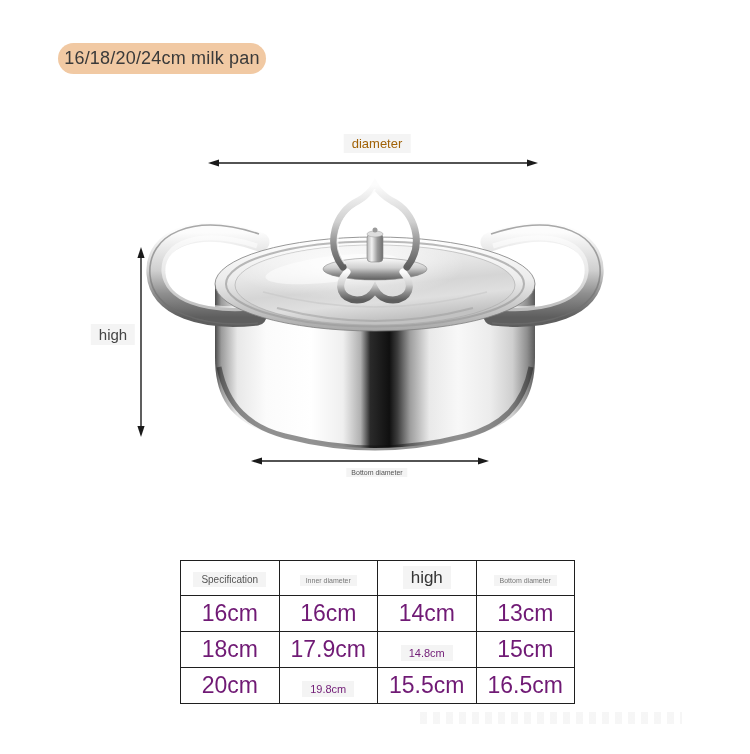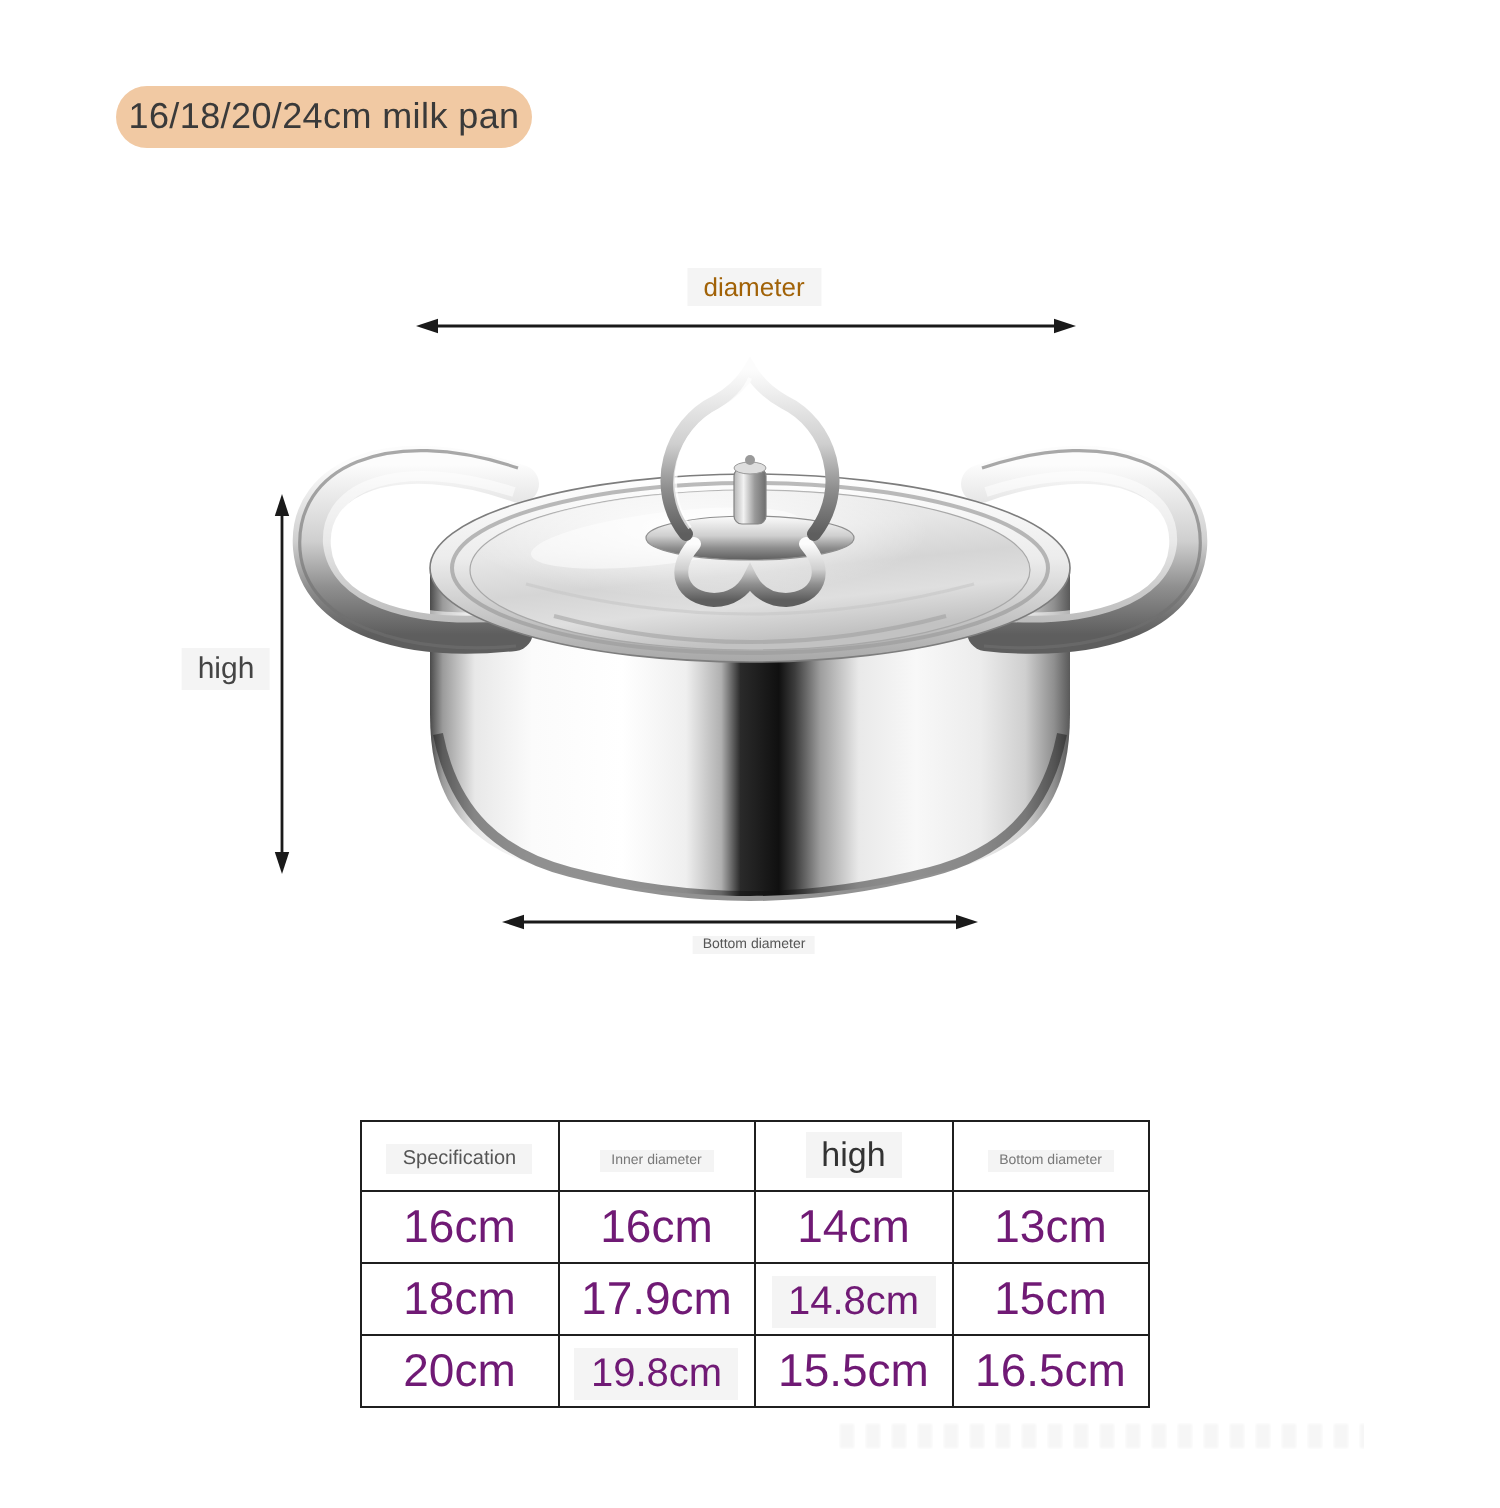--- a/index.html
+++ b/index.html
@@ -28,21 +28,21 @@
     position:absolute;left:180px;top:560px;width:395px;
     border-collapse:collapse;table-layout:fixed;text-align:center;
   }
   table.spec td,table.spec th{border:1px solid #1f1f1f;padding:0;font-weight:normal;}
   table.spec thead tr{height:35px;}
   table.spec tbody tr{height:36px;}
   table.spec tbody td{font-size:23px;color:#701a75;}
   .h-spec{font-size:10px;color:#555;}
   .h-tiny{font-size:7px;color:#777;padding:2px 6px;}
   .h-high{font-size:17px;color:#333;}
-  .cell-small{font-size:20px;}
+  .cell-small{font-size:11px;}
   
   .wm{
     position:absolute;left:420px;top:712px;width:310px;height:12px;
     background:repeating-linear-gradient(90deg,rgba(60,60,60,.10) 0 7px,rgba(0,0,0,0) 7px 13px);
     opacity:.45;filter:blur(.4px);
   }
 </style>
 </head>
 <body>
 

